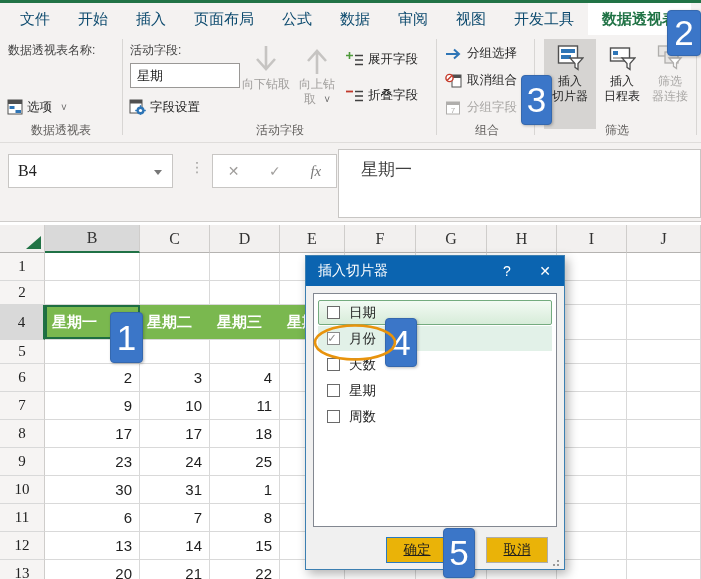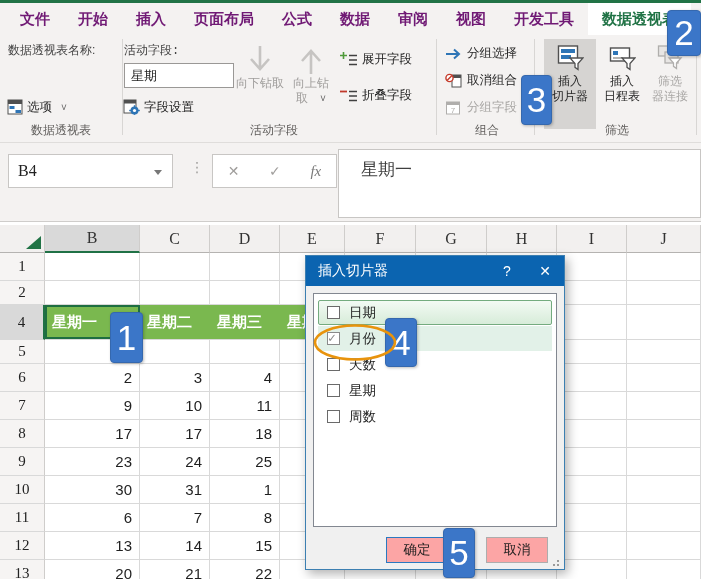--- a/index.html
+++ b/index.html
@@ -4,21 +4,21 @@
 <style>
   * { margin:0; padding:0; box-sizing:border-box; }
   html,body { width:701px; height:579px; overflow:hidden; background:#fff;
               font-family:"Liberation Sans", sans-serif; }
   #app { position:relative; width:701px; height:579px; background:#fff; overflow:hidden; }
 
   
   #topstrip { position:absolute; left:0; top:0; width:701px; height:3px; background:#217346; }
   #tabbar { position:absolute; left:0; top:3px; width:701px; height:32px; background:#f4f2f1;
             display:flex; align-items:stretch; padding-left:6px; }
-  .tab { display:flex; align-items:center; padding:0 14px; font-size:15px; color:#701a75; cursor:default;font-weight:bold; }
+  .tab { display:flex; align-items:center; padding:0 14px; font-size:15px; color:#0c4a6e; cursor:default; }
   .tab.active { background:#fff; color:#217346; font-weight:bold; }
 
   
   #ribbon { position:absolute; left:0; top:35px; width:701px; height:108px; background:#f4f2f1;
             border-bottom:1px solid #dfdddb; font-size:12.5px; color:#262626; }
   .rgroup { position:absolute; top:0; height:107px; }
   .rsep { position:absolute; top:4px; height:96px; width:1px; background:#d8d6d4; }
   .gcaption { position:absolute; bottom:3px; left:0; right:0; text-align:center; font-size:12px; color:#605e5c; }
   .rlabel { position:absolute; font-size:12px; color:#444; }
   .rinput { position:absolute; background:#fff; border:1px solid #9a9896; font-size:13px; color:#222;
@@ -82,22 +82,22 @@
   #dlist { position:absolute; left:7px; top:37px; width:244px; height:234px; background:#fff;
            border:1px solid #828790; padding:5px 2px; }
   .slicer-item { height:25px; display:flex; align-items:center; padding-left:8px; margin:1px 2px 1px 2px;
                  font-size:13.5px; color:#1f1f1f; border:1px solid transparent;font-family:Liberation Mono, monospace; }
   .slicer-item.hover { background:linear-gradient(#f3faf4,#d7ecd9); border:1px solid #74ab7f; border-radius:2px; }
   .slicer-item.sel { background:#e2f1e8; }
   .checkbox { width:13px; height:13px; background:#fff; border:1px solid #6a6a6a; margin-right:9px; position:relative; flex:none; }
   .slicer-item.checked .checkbox { border-color:#8a8a8a; }
   .slicer-item.checked .checkbox::after { content:"\2713"; position:absolute; left:0px; top:-3px;
                                           font-size:13px; color:#8a8a8a; }
-  .dlg-btn { position:absolute; bottom:6px; width:62px; height:26px; background:#fca5a5; border:1px solid #adadad;
-             display:flex; align-items:center; justify-content:center; font-size:13.5px; color:#1f1f1f; }
+  .dlg-btn { position:absolute; bottom:6px; width:62px; height:26px; background:#eab308; border:1px solid #adadad;
+             display:flex; align-items:center; justify-content:center; font-size:13.5px; color:#1f1f1f;text-decoration:underline; }
   #okbtn { left:80px; border:1px solid #2a79c0; }
   #cancelbtn { left:180px; }
   #grip { position:absolute; right:2px; bottom:2px; width:10px; height:10px;
           background:radial-gradient(circle at 2px 8px,#9a9a9a 1px,transparent 1.5px),
                      radial-gradient(circle at 6px 8px,#9a9a9a 1px,transparent 1.5px),
                      radial-gradient(circle at 6px 4px,#9a9a9a 1px,transparent 1.5px); }
 
   
   .callout { position:absolute; background:#3b76c8; border:1px solid #3568ae; border-radius:4px; color:#fff;
              display:flex; align-items:center; justify-content:center; font-size:35px; z-index:40;
@@ -141,21 +141,21 @@
           <rect x="2.5" y="7" width="5" height="3" fill="#2e75b6"></rect>
           <rect x="8.5" y="11" width="5.5" height="3" fill="#2e75b6"></rect>
         </svg>
         <span>选项</span>
         <span class="chev">˅</span>
       </div>
       <div class="gcaption">数据透视表</div>
     </div>
     <div class="rsep" style="left:122px;"></div>
 
-    <div class="rgroup" style="left:120px;width:308px;font-family:Liberation Mono, monospace;">
+    <div class="rgroup" style="left:126px;width:308px;">
       <div class="rlabel" style="left:4px;top:7px;">活动字段:</div>
       <div class="rinput" style="left:4px;top:28px;width:110px;height:25px;">星期</div>
       <div class="rbtn" style="left:3px;top:61px;">
         <svg width="17" height="17" viewBox="0 0 17 17">
           <rect x="1" y="1" width="12" height="13" fill="#fff" stroke="#505050"></rect>
           <rect x="1" y="1" width="12" height="3.5" fill="#505050"></rect>
           <circle cx="11.5" cy="11.5" r="4" fill="#2e75b6"></circle>
           <circle cx="11.5" cy="11.5" r="1.6" fill="#fff"></circle>
           <rect x="10.8" y="6.2" width="1.4" height="2" fill="#2e75b6"></rect>
           <rect x="10.8" y="14.8" width="1.4" height="2" fill="#2e75b6" transform="translate(0 -1)"></rect>

